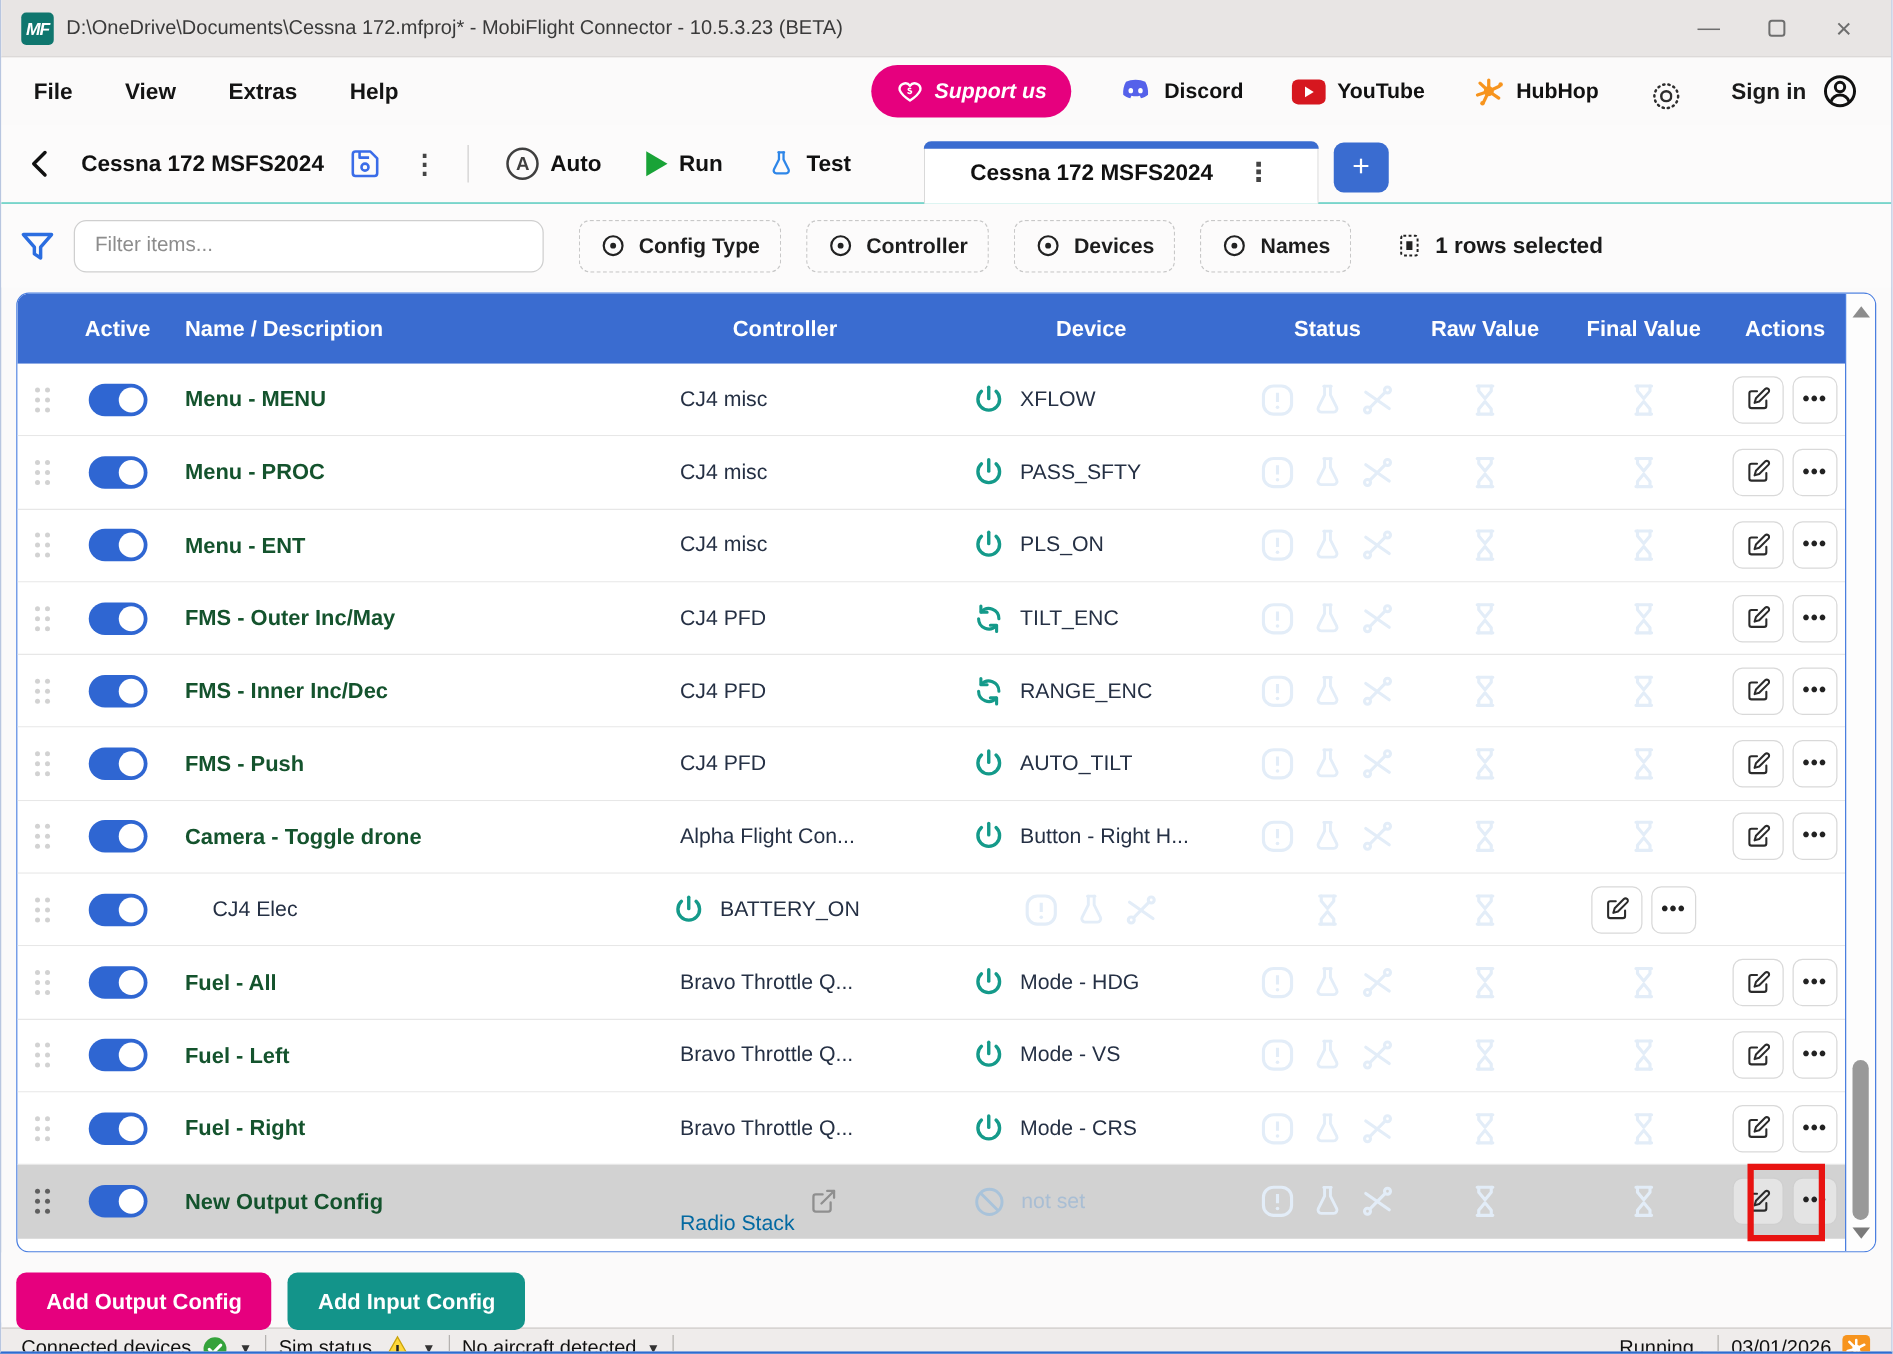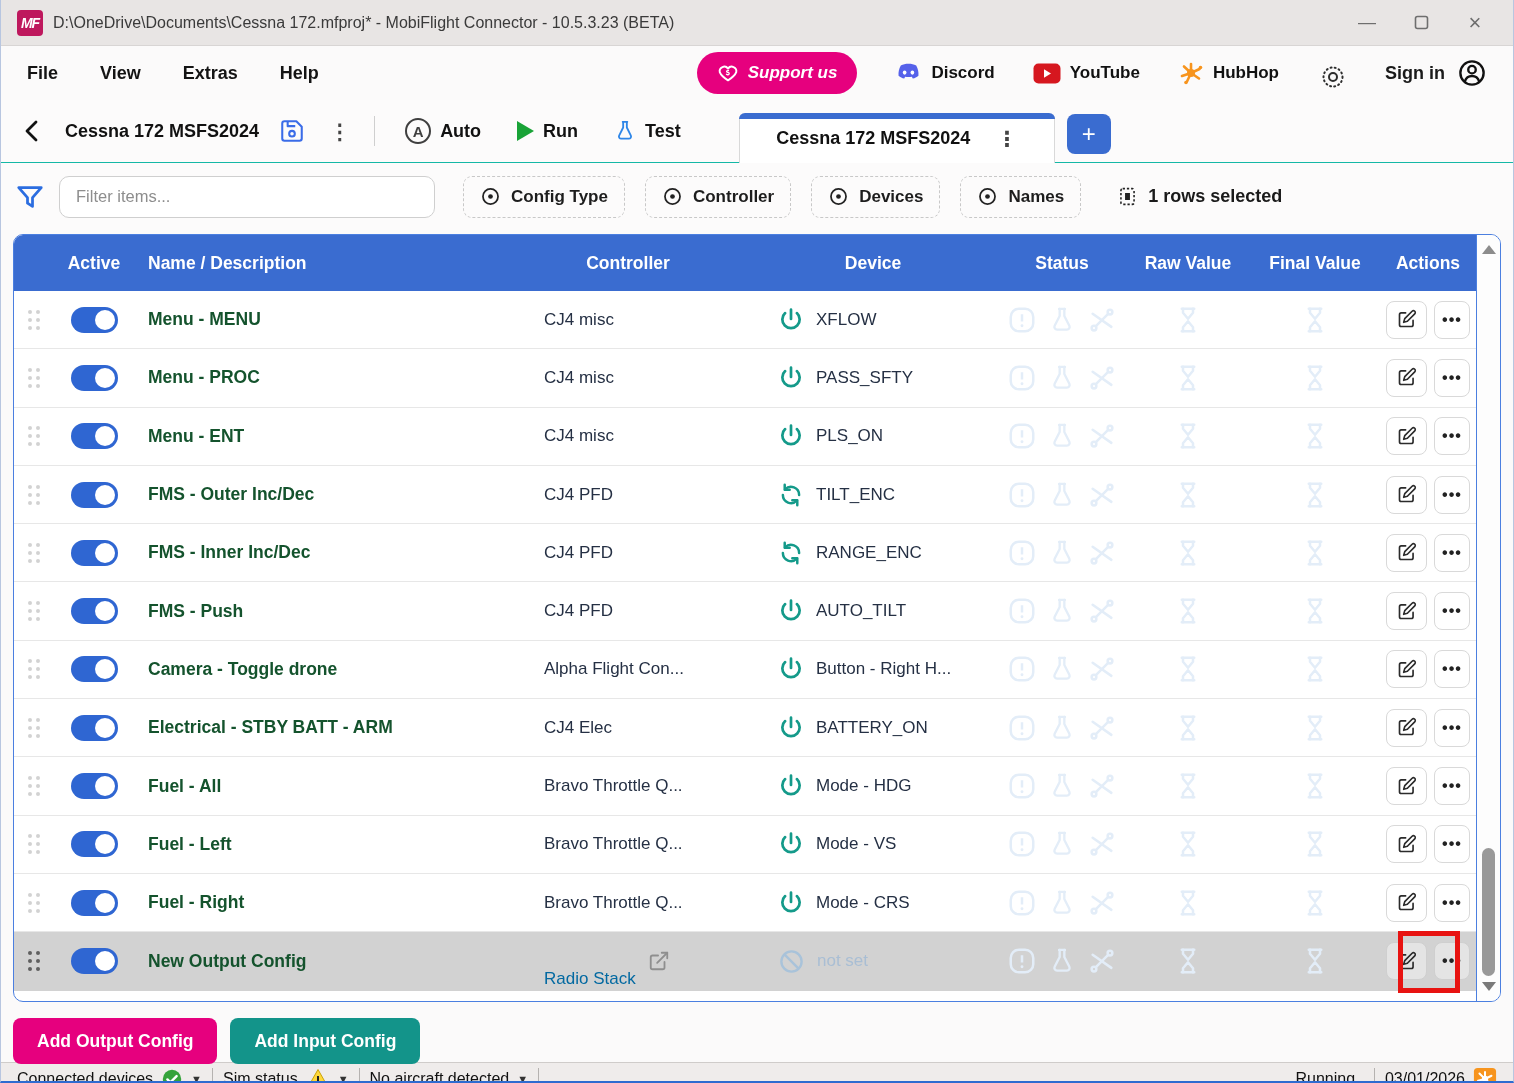--- a/index.html
+++ b/index.html
@@ -6,21 +6,21 @@
   html,body { width:1514px; height:1083px; overflow:hidden; }
   body {
     font-family: "Liberation Sans", "DejaVu Sans", sans-serif;
     background:#fbfafa; color:#1a1a1a;
     border-left:1px solid #b8c6e0; border-right:1px solid #b8c6e0; border-bottom:2px solid #2e6bd0;
   }
   svg { display:block; }
 
   
   .titlebar { height:46px; background:#e8e5e4; display:flex; align-items:center; padding:0 10px; border-bottom:1px solid #d8d5d4;}
-  .app-logo { width:26px; height:26px; background:#be185d; color:#fff; border-radius:4px; font-weight:bold; font-style:italic;
+  .app-logo { width:26px; height:26px; background:#0f766e; color:#fff; border-radius:4px; font-weight:bold; font-style:italic;
     display:flex; align-items:center; justify-content:center; font-size:14px; margin:0 10px 0 6px; letter-spacing:-1px;}
   .titletext { font-size:16px; color:#3a3a3a; flex:1; }
   .winbtns { display:flex; align-items:center; gap:14px; padding-right:8px; }
   .winbtn { width:40px; height:32px; display:flex; align-items:center; justify-content:center; color:#6e6e6e; font-size:18px; }
 
   
   .menubar { height:54px; background:#fbfafa; display:flex; align-items:center; padding:0 26px; }
   .menuitem { font-size:18px; font-weight:600; color:#141414; margin-right:42px; cursor:default; }
   .menuspacer { flex:1; }
   .pillbtn { background:#e6007e; color:#fff; border:none; border-radius:21px; height:42px; padding:0 20px;
@@ -582,21 +582,21 @@
               <i></i>
               <i></i>
             </span>
     </div>
     <div class="cell c-toggle">
       <span class="toggle">
               <span class="knob"></span>
             </span>
     </div>
     <div class="cell c-name">
-            <span class="rname">FMS - Outer Inc/Dec</span>
+            <span class="rname">FMS - Outer Inc/May</span>
           </div>
     <div class="cell c-controller">
       <span class="ctext">CJ4 PFD</span>
 
     </div>
     <div class="cell c-device">
 
       <span class="devicon icon-encoder">
         <svg width="26" height="26" viewBox="0 0 24 24" fill="none" stroke="#149a8a" stroke-width="2.3" stroke-linecap="round" stroke-linejoin="round">
           <path d="M19.5 12a7.5 7.5 0 0 0-13-5.1"></path>
@@ -923,23 +923,20 @@
               <i></i>
               <i></i>
               <i></i>
             </span>
     </div>
     <div class="cell c-toggle">
       <span class="toggle">
               <span class="knob"></span>
             </span>
     </div>
-    <div class="cell c-name">
-            <span class="rname">Electrical - STBY BATT - ARM</span>
-          </div>
     <div class="cell c-controller">
       <span class="ctext">CJ4 Elec</span>
 
     </div>
     <div class="cell c-device">
       <span class="devicon icon-power">
         <svg width="26" height="26" viewBox="0 0 24 24" fill="none" stroke="#149a8a" stroke-width="2.5" stroke-linecap="round">
           <path d="M12 2.5v8.5"></path>
                 <path d="M6.6 5.6a8 8 0 1 0 10.8 0"></path>
         </svg>

